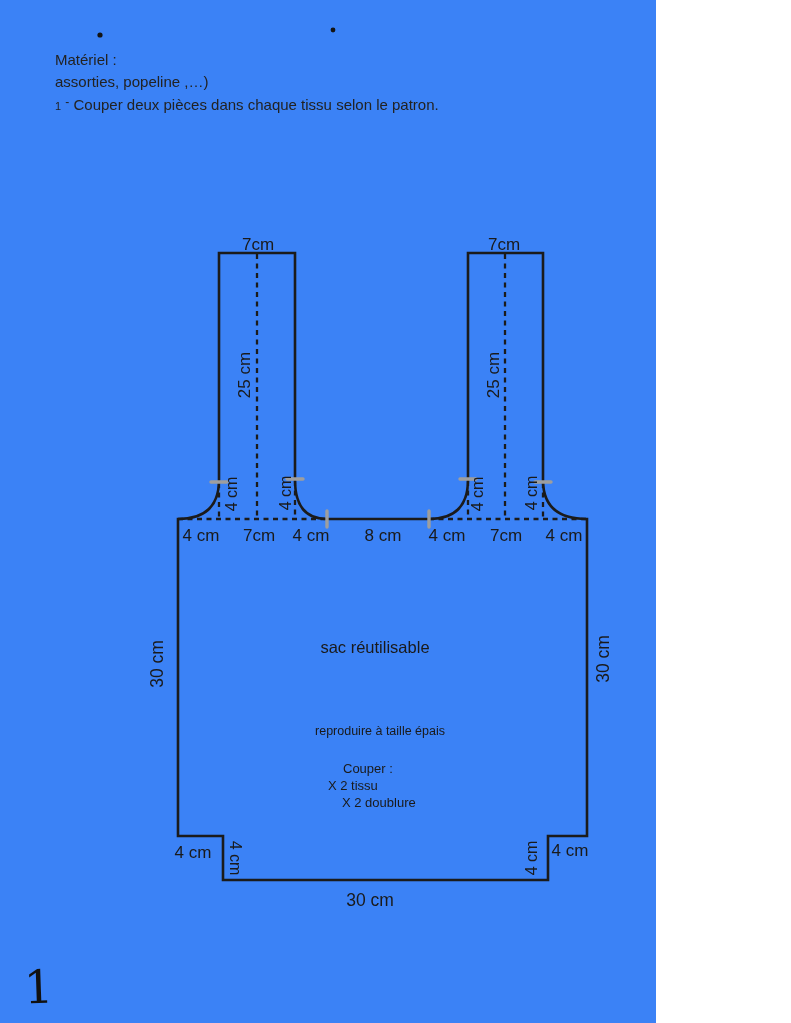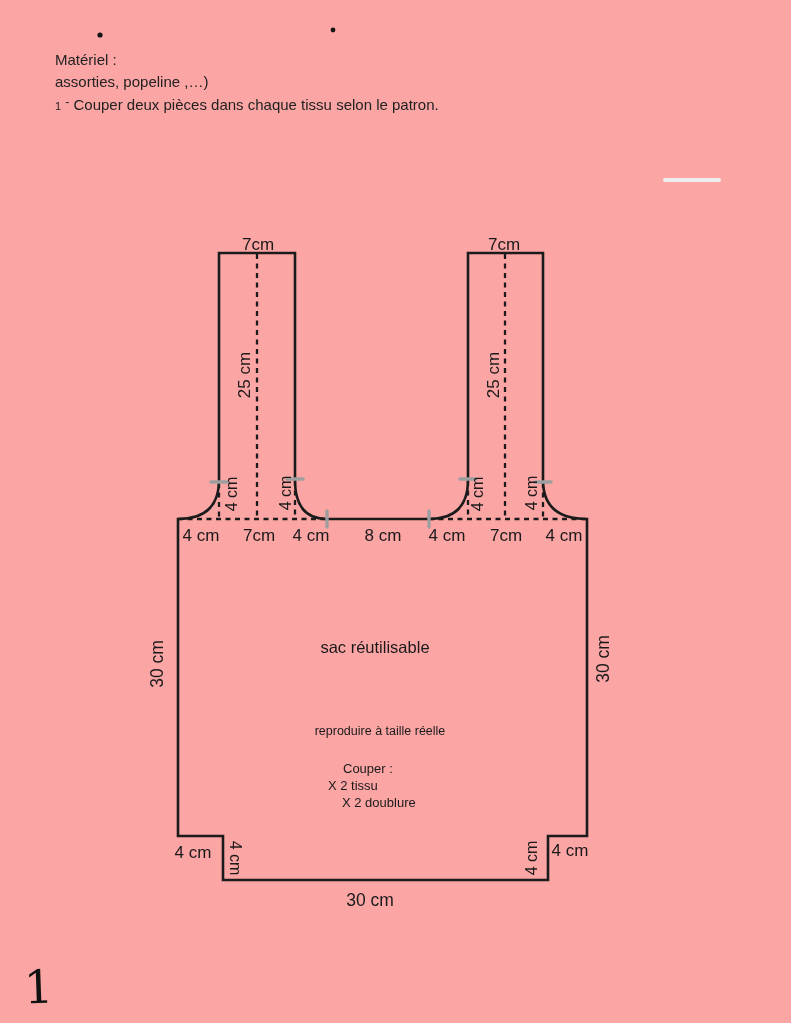--- a/index.html
+++ b/index.html
@@ -1,17 +1,17 @@
 <!DOCTYPE html>
 <html><head>
 <meta charset="utf-8">
 <style>
   html,body{margin:0;padding:0;background:#fff;}
   .page{
-    position:relative;width:791px;height:1023px;background:#fca5a5;
+    position:relative;width:656px;height:1023px;background:#3b82f6;
     font-family:"Liberation Sans",sans-serif;color:#1f1f1f;overflow:hidden;
   }
   
   .materials{position:absolute;left:55px;top:49px;width:710px;font-size:15px;line-height:21.5px;color:#222;}
   .mat-line{white-space:nowrap;}
   .mat-line.bulleted{padding-left:23px;}
   .bullet{display:inline-block;width:17px;font-size:10px;vertical-align:2px;color:#222;}
   .num{font-size:11px;}
   .raised{display:inline-block;vertical-align:4px;font-size:12px;}
   
@@ -98,20 +98,20 @@
   <div class="lbl rot" style="left:604px;top:659px;font-size:17.5px">30 cm</div>
 
   <div class="lbl" style="left:370px;top:901px;font-size:17.5px">30 cm</div>
 
   <div class="lbl" style="left:193px;top:852px;font-size:17px">4 cm</div>
   <div class="lbl rot90" style="left:235px;top:858px;font-size:16px">4 cm</div>
   <div class="lbl rot" style="left:532px;top:858px;font-size:16px">4 cm</div>
   <div class="lbl" style="left:570px;top:850px;font-size:17px">4 cm</div>
 
   <div class="lbl" style="left:375px;top:647px;font-size:16.5px">sac réutilisable</div>
-  <div class="lbl" style="left:380px;top:731px;font-size:12.5px">reproduire à taille réelle</div>
+  <div class="lbl" style="left:380px;top:731px;font-size:12.5px">reproduire à taille épais</div>
   <div class="lbl-left" style="left:343px;top:762px;font-size:13px">Couper :</div>
   <div class="lbl-left" style="left:328px;top:779px;font-size:13px">X 2 tissu</div>
   <div class="lbl-left" style="left:342px;top:796px;font-size:13px">X 2 doublure</div>
 
   <div class="pagenum">1</div>
 
 </div>
 
 </body></html>

